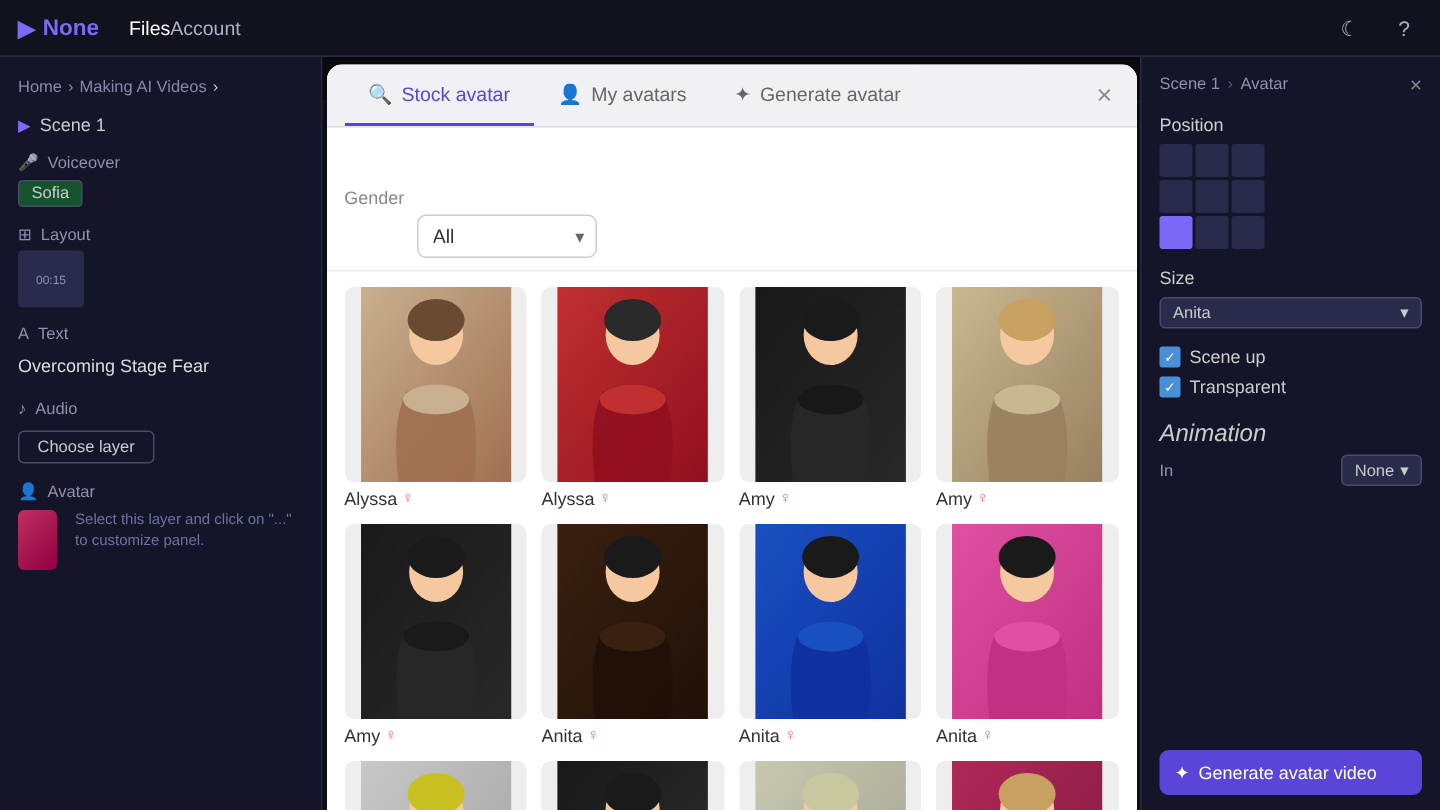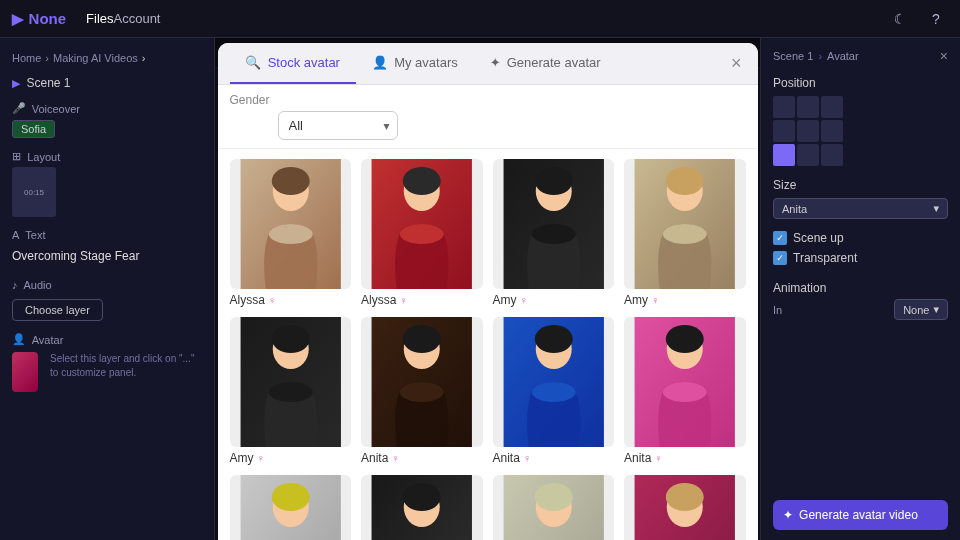--- a/index.html
+++ b/index.html
@@ -45,21 +45,21 @@
     .right-sidebar { width: 200px; background: #15152a; border-left: 1px solid #2a2a3e; padding: 10px 12px; display: flex; flex-direction: column; gap: 12px; }
     .right-breadcrumb { font-size: 11px; color: #9090b0; display: flex; align-items: center; gap: 5px; }
     .right-breadcrumb .arrow { color: #5555aa; }
     .right-section-title { font-size: 12px; color: #ccc; margin-bottom: 6px; }
     .position-grid { display: grid; grid-template-columns: repeat(3, 22px); grid-template-rows: repeat(3, 22px); gap: 2px; }
     .pos-cell { width: 22px; height: 22px; background: #2a2a4a; border-radius: 2px; cursor: pointer; }
     .pos-cell.active { background: #7c6af7; }
     .size-select { background: #2a2a4a; border: 1px solid #4a4a6a; border-radius: 4px; padding: 3px 8px; font-size: 11px; color: #ccc; cursor: pointer; display: flex; align-items: center; justify-content: space-between; }
     .checkbox-row { display: flex; align-items: center; gap: 6px; font-size: 12px; color: #ccc; }
     .checkbox-box { width: 14px; height: 14px; background: #4a90d9; border-radius: 2px; display: flex; align-items: center; justify-content: center; }
-    .anim-label { font-size: 12px; color: #ccc; margin-top: 4px; }
+    .anim-label { font-size: 16px; color: #ccc; margin-top: 4px; font-style: italic; }
     .anim-in-row { display: flex; align-items: center; justify-content: space-between; }
     .anim-in-label { font-size: 11px; color: #9090b0; }
     .none-select { background: #2a2a4a; border: 1px solid #4a4a6a; border-radius: 4px; padding: 3px 8px; font-size: 11px; color: #ccc; display: flex; align-items: center; gap: 4px; cursor: pointer; }
     .gen-btn { background: #5a45d9; border: none; border-radius: 6px; color: #fff; padding: 8px 10px; font-size: 12px; cursor: pointer; display: flex; align-items: center; gap: 6px; margin-top: auto; }
 
     
     .modal-overlay {
       position: absolute; top: 0; left: 0; right: 0; bottom: 0;
       background: rgba(0,0,0,0.5);
       display: flex; align-items: flex-start; justify-content: center;
@@ -73,21 +73,21 @@
       display: flex; align-items: center; background: #f0f0f5; border-bottom: 1px solid #e0e0ea; padding: 0 12px;
     }
     .modal-tab {
       padding: 12px 16px; font-size: 13px; color: #666; cursor: pointer; display: flex; align-items: center; gap: 6px; border-bottom: 2px solid transparent;
     }
     .modal-tab.active { color: #5a45d9; border-bottom-color: #5a45d9; }
     .modal-close {
       margin-left: auto; background: none; border: none; font-size: 18px; cursor: pointer; color: #888; padding: 4px;
     }
     .modal-filter { padding: 8px 12px; border-bottom: 1px solid #eee; }
-    .gender-label { font-size: 12px; color: #888; margin-bottom: 4px; }
+    .gender-label { font-size: 12px; color: #888; margin-bottom: 4px; margin-top: 32px; }
     .gender-select {
       background: #fff; border: 1px solid #ccc; border-radius: 6px; padding: 6px 30px 6px 10px; font-size: 13px; color: #333; appearance: none; cursor: pointer; position: relative; width: 120px;
     }
     .gender-select-wrap { position: relative; display: inline-block; padding-left: 48px; }
     .gender-select-wrap::after { content: '▾'; position: absolute; right: 8px; top: 50%; transform: translateY(-50%); color: #666; pointer-events: none; font-size: 12px; }
     .modal-grid {
       overflow-y: auto; padding: 10px 12px; display: grid; grid-template-columns: repeat(4, 1fr); gap: 10px;
     }
     .avatar-card {
       display: flex; flex-direction: column; gap: 4px; cursor: pointer;
@@ -138,21 +138,21 @@
         <span>Voiceover</span>
       </div>
       <span class="voiceover-tag">Sofia</span>
     </div>
 
     <div class="sidebar-section">
       <div class="sidebar-section-header">
         <span>⊞</span>
         <span>Layout</span>
       </div>
-      <div style="width:44px;height:50px;background:#2a2a4a;border-radius:3px;overflow:hidden;display:flex;align-items:center;justify-content:center;">
+      <div style="width:44px;height:38px;background:#2a2a4a;border-radius:3px;overflow:hidden;display:flex;align-items:center;justify-content:center;">
         <span style="font-size:8px;color:#9090b0;">00:15</span>
       </div>
     </div>
 
     <div class="sidebar-section">
       <div class="sidebar-section-header">
         <span>A</span>
         <span>Text</span>
       </div>
       <div class="text-preview">Overcoming Stage Fear</div>

